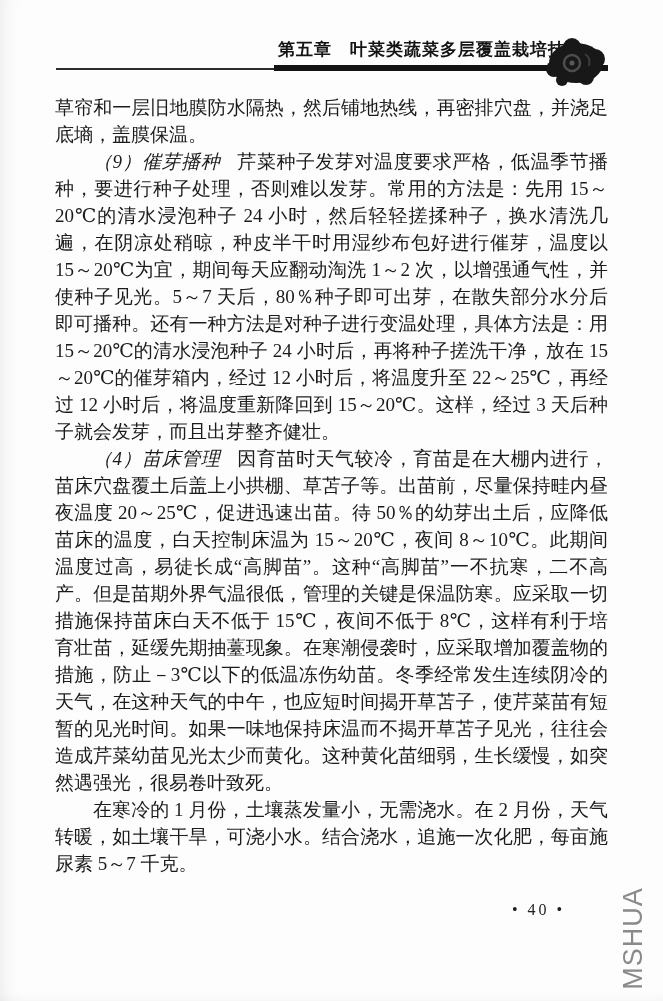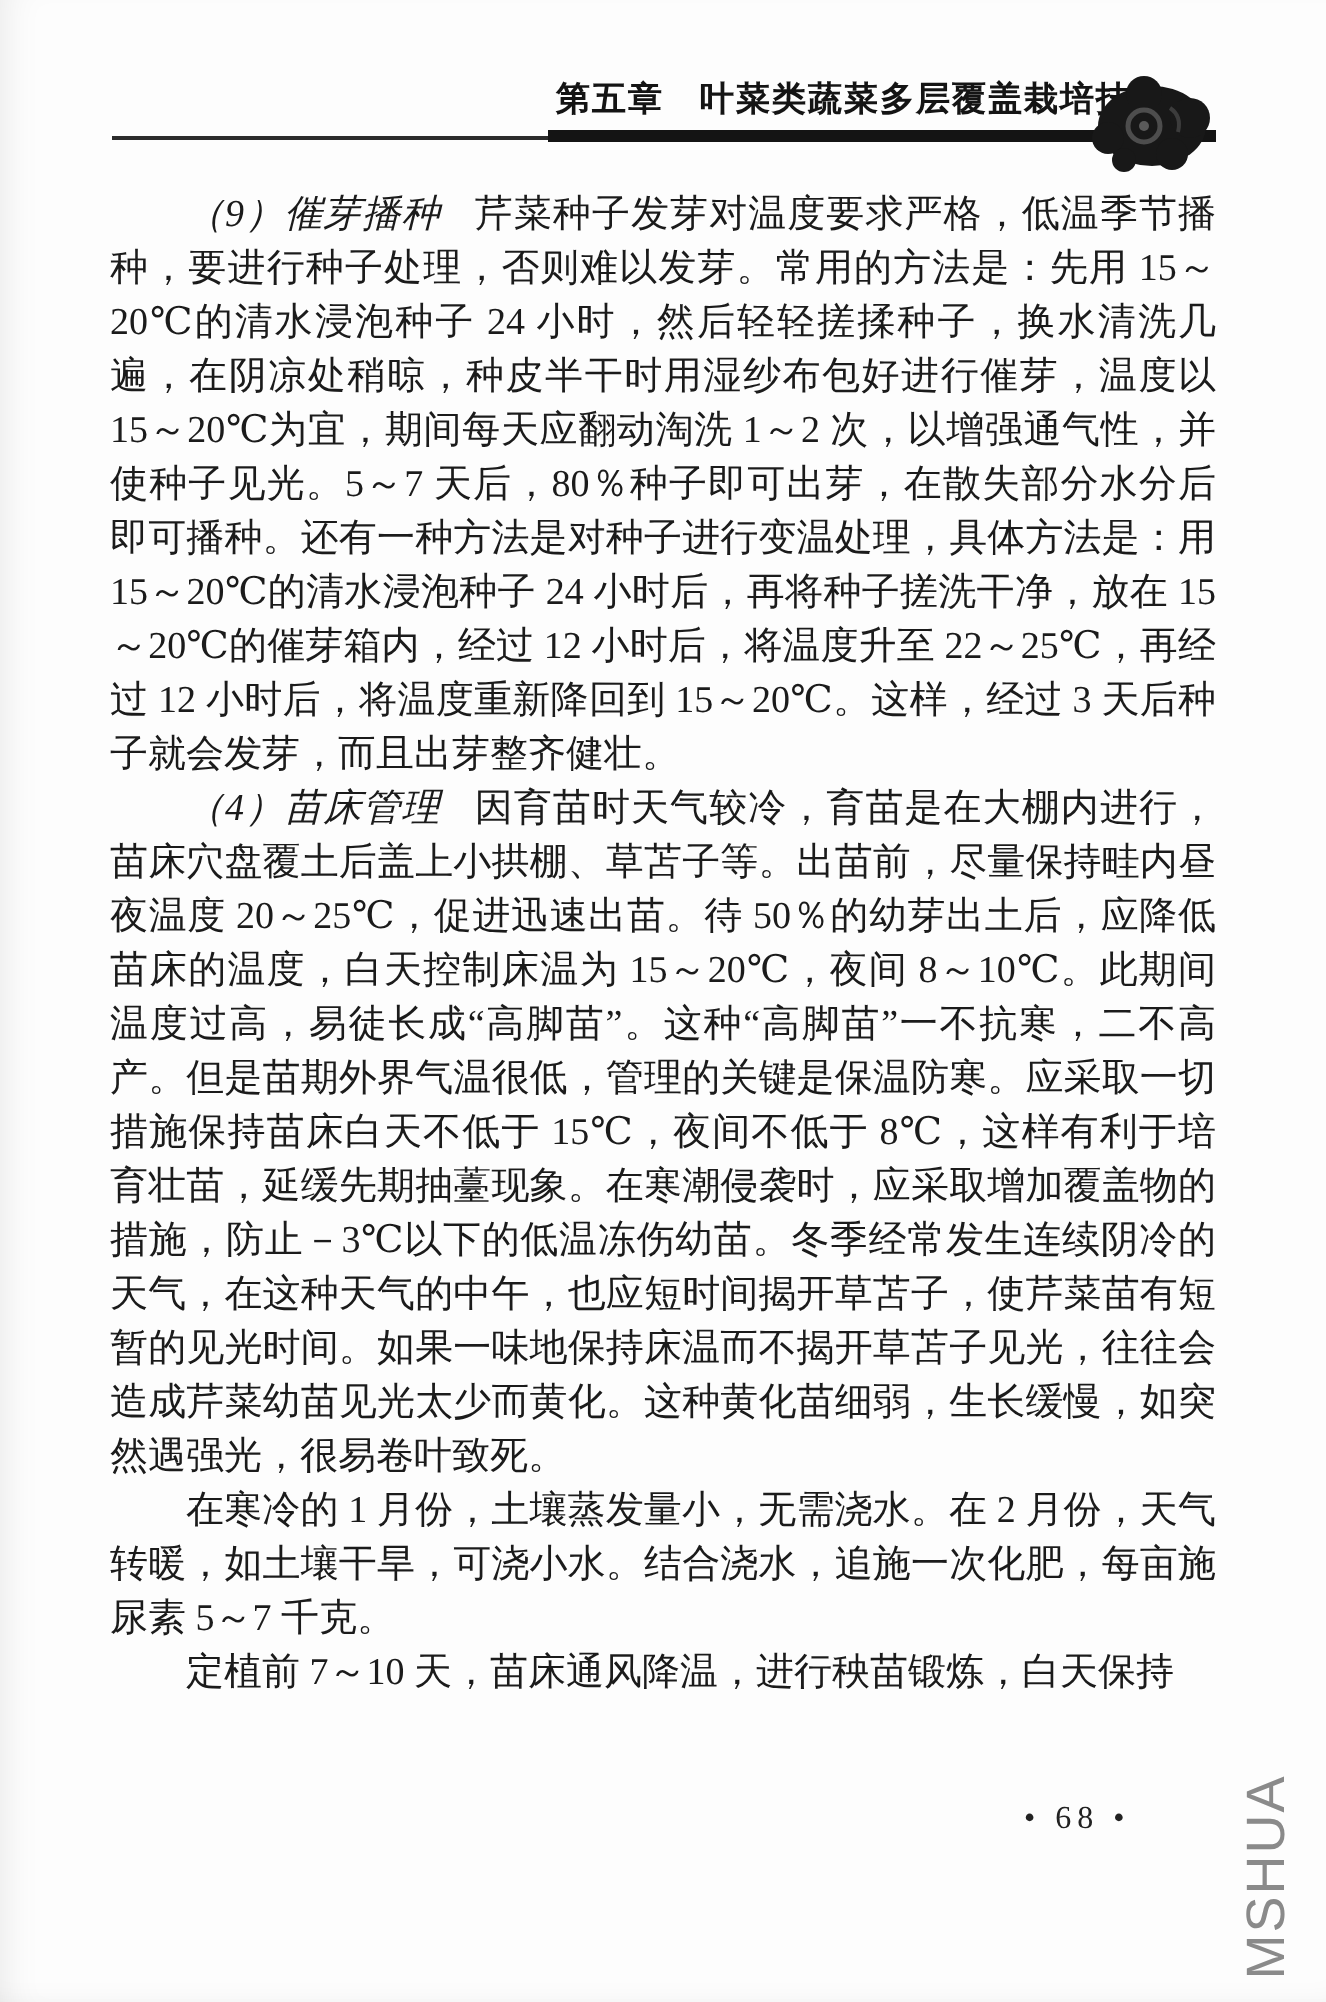--- a/index.html
+++ b/index.html
@@ -116,31 +116,31 @@
       <circle cx="31" cy="11" r="9" fill="#181818"></circle>
       <circle cx="21" cy="44" r="6" fill="#181818"></circle>
       <circle cx="45" cy="41" r="8" fill="#181818"></circle>
       <circle cx="31" cy="27" r="8" fill="none" stroke="#4d4d4d" stroke-width="2.5"></circle>
       <circle cx="31" cy="27" r="2.5" fill="#5a5a5a"></circle>
       <path d="M44 18 q6 4 4 12" fill="none" stroke="#3c3c3c" stroke-width="2"></path>
     </svg>
   </div>
 
   <div class="page-body">
+    <p class="cont">
+      <span>草帘和一层旧地膜防水隔热，然后铺地热线，再密排穴盘，并浇足底墒，盖膜保温。</span>
+    </p>
     <p>
       <span class="para-heading">（9）催芽播种</span><span>芹菜种子发芽对温度要求严格，低温季节播种，要进行种子处理，否则难以发芽。常用的方法是：先用 15～20℃的清水浸泡种子 24 小时，然后轻轻搓揉种子，换水清洗几遍，在阴凉处稍晾，种皮半干时用湿纱布包好进行催芽，温度以 15～20℃为宜，期间每天应翻动淘洗 1～2 次，以增强通气性，并使种子见光。5～7 天后，80％种子即可出芽，在散失部分水分后即可播种。还有一种方法是对种子进行变温处理，具体方法是：用15～20℃的清水浸泡种子 24 小时后，再将种子搓洗干净，放在 15～20℃的催芽箱内，经过 12 小时后，将温度升至 22～25℃，再经过 12 小时后，将温度重新降回到 15～20℃。这样，经过 3 天后种子就会发芽，而且出芽整齐健壮。</span>
     </p>
     <p>
       <span class="para-heading">（4）苗床管理</span><span>因育苗时天气较冷，育苗是在大棚内进行，苗床穴盘覆土后盖上小拱棚、草苫子等。出苗前，尽量保持畦内昼夜温度 20～25℃，促进迅速出苗。待 50％的幼芽出土后，应降低苗床的温度，白天控制床温为 15～20℃，夜间 8～10℃。此期间温度过高，易徒长成“高脚苗”。这种“高脚苗”一不抗寒，二不高产。但是苗期外界气温很低，管理的关键是保温防寒。应采取一切措施保持苗床白天不低于 15℃，夜间不低于 8℃，这样有利于培育壮苗，延缓先期抽薹现象。在寒潮侵袭时，应采取增加覆盖物的措施，防止－3℃以下的低温冻伤幼苗。冬季经常发生连续阴冷的天气，在这种天气的中午，也应短时间揭开草苫子，使芹菜苗有短暂的见光时间。如果一味地保持床温而不揭开草苫子见光，往往会造成芹菜幼苗见光太少而黄化。这种黄化苗细弱，生长缓慢，如突然遇强光，很易卷叶致死。</span>
     </p>
     <p>
       <span>在寒冷的 1 月份，土壤蒸发量小，无需浇水。在 2 月份，天气转暖，如土壤干旱，可浇小水。结合浇水，追施一次化肥，每亩施尿素 5～7 千克。</span>
     </p>
-    <p>
-      <span>定植前 7～10 天，苗床通风降温，进行秧苗锻炼，白天保持</span>
-    </p>
   </div>
 
-  <div class="page-number">• 68 •</div>
+  <div class="page-number">• 40 •</div>
 
   <div class="watermark">MSHUA</div>
 
 </div>
 
 </body></html>

